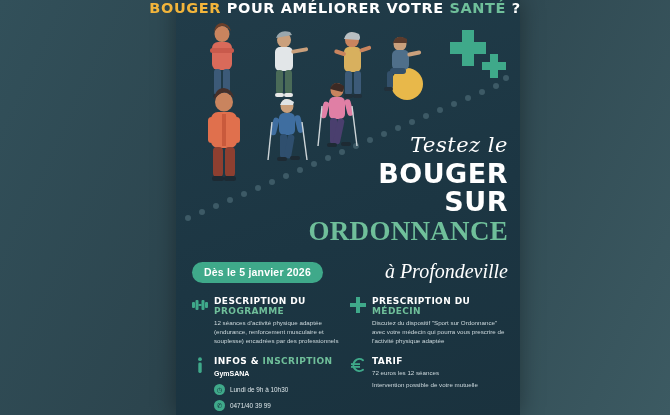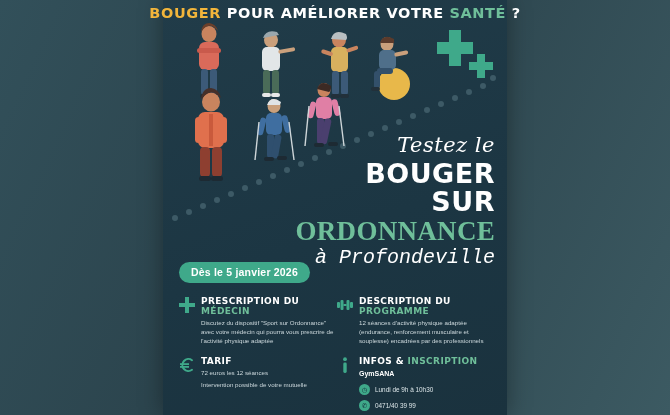--- a/index.html
+++ b/index.html
@@ -16,21 +16,21 @@
   .page {
     position: relative;
     width: 670px;
     height: 415px;
     background: linear-gradient(115deg, #32505a 0%, #2b434c 45%, #3c5a62 100%);
     overflow: hidden;
   }
   
   .poster {
     position: absolute;
-    left: 163px;
+    left: 176px;
     top: 0px;
     width: 344px;
     height: 415px;
     background: #1f3a47;
     background: linear-gradient(160deg, #213c49 0%, #1c3643 55%, #1a323e 100%);
     overflow: hidden;
     box-shadow: 0 0 22px rgba(0,0,0,0.35);
   }
   
   .dots {
@@ -38,21 +38,20 @@
     left: 0; top: 0; width: 344px; height: 415px;
     pointer-events: none;
   }
   
   .top-banner {
     position: absolute;
     left: 0; top: 0;
     width: 670px;
     height: 26px;
     display: flex;
-    align-items: center;
     justify-content: center;
     z-index: 6;
   }
   .top-banner .tb {
     font-size: 14.5px;
     font-weight: bold;
     letter-spacing: 0.6px;
     color: #ffffff;
     font-family: "DejaVu Sans", sans-serif;
     white-space: nowrap;
@@ -96,26 +95,26 @@
   }
   .t-ordo {
     font-family: Liberation Serif, serif;
     font-weight: bold;
     color: #6fbf9a;
     font-size: 27px;
     line-height: 1.05;
     letter-spacing: 0.3px;
   }
   .t-profond {
-    font-family: Liberation Mono, monospace;
+    font-family: Liberation Serif, serif;
     font-style: italic;
     color: #ffffff;
     font-size: 20px;
     line-height: 1.2;
-    margin-top: 1px;
+    margin-top: 14px;
   }
 
   
   .date-pill {
     position: absolute;
     left: 16px;
     top: 262px;
     background: #3fa98a;
     color: #ffffff;
     font-size: 10.5px;
@@ -329,63 +328,63 @@
       <div class="t-ordo">ORDONNANCE</div>
       <div class="t-profond">à Profondeville</div>
     </div>
 
     <div class="date-pill">Dès le 5 janvier 2026</div>
 
     <div class="info">
 
       <div class="cell">
         <svg class="ic" viewBox="0 0 16 16">
-          <path d="M6 0 h4 v6 h6 v4 h-6 v6 h-4 v-6 h-6 v-4 h6 z" fill="#3fa98a"></path>
-        </svg>
-        <h4><span>PRESCRIPTION DU </span><span class="g">MÉDECIN</span></h4>
-        <p>Discutez du dispositif "Sport sur Ordonnance" avec votre médecin qui pourra vous prescrire de l'activité physique adaptée</p>
-      </div>
-
-      <div class="cell">
-        <svg class="ic" viewBox="0 0 16 16">
           <rect x="0" y="5" width="3" height="6" rx="1" fill="#3fa98a"></rect>
           <rect x="3.5" y="3" width="3" height="10" rx="1" fill="#3fa98a"></rect>
           <rect x="6.5" y="7" width="3" height="2" fill="#3fa98a"></rect>
           <rect x="9.5" y="3" width="3" height="10" rx="1" fill="#3fa98a"></rect>
           <rect x="13" y="5" width="3" height="6" rx="1" fill="#3fa98a"></rect>
         </svg>
         <h4><span>DESCRIPTION DU </span><span class="g">PROGRAMME</span></h4>
         <p>12 séances d'activité physique adaptée (endurance, renforcement musculaire et souplesse) encadrées par des professionnels</p>
       </div>
 
       <div class="cell">
         <svg class="ic" viewBox="0 0 16 16">
-          <path d="M13 3.2 A6 6 0 1 0 13 12.8" stroke="#3fa98a" stroke-width="2" fill="none" stroke-linecap="round"></path>
-          <rect x="1" y="6.2" width="9" height="1.8" fill="#3fa98a"></rect>
-          <rect x="1" y="9" width="9" height="1.8" fill="#3fa98a"></rect>
+          <path d="M6 0 h4 v6 h6 v4 h-6 v6 h-4 v-6 h-6 v-4 h6 z" fill="#3fa98a"></path>
         </svg>
-        <h4><span>TARIF</span><span class="g"></span></h4>
-        <p>72 euros les 12 séances</p>
-        <div class="spacer-small"></div>
-        <p>Intervention possible de votre mutuelle</p>
+        <h4><span>PRESCRIPTION DU </span><span class="g">MÉDECIN</span></h4>
+        <p>Discutez du dispositif "Sport sur Ordonnance" avec votre médecin qui pourra vous prescrire de l'activité physique adaptée</p>
       </div>
 
       <div class="cell">
         <svg class="ic" viewBox="0 0 16 16">
           <circle cx="8" cy="2.2" r="1.9" fill="#3fa98a"></circle>
           <rect x="6.3" y="5.5" width="3.4" height="10.5" rx="1.4" fill="#3fa98a"></rect>
         </svg>
         <h4><span>INFOS &amp; </span><span class="g">INSCRIPTION</span></h4>
         <p class="strong">GymSANA</p>
         <div class="contact-row">
           <span class="cic">◷</span>
           <span>Lundi de 9h à 10h30</span>
         </div>
         <div class="contact-row">
           <span class="cic">✆</span>
           <span>0471/40 39 99</span>
         </div>
       </div>
 
+      <div class="cell">
+        <svg class="ic" viewBox="0 0 16 16">
+          <path d="M13 3.2 A6 6 0 1 0 13 12.8" stroke="#3fa98a" stroke-width="2" fill="none" stroke-linecap="round"></path>
+          <rect x="1" y="6.2" width="9" height="1.8" fill="#3fa98a"></rect>
+          <rect x="1" y="9" width="9" height="1.8" fill="#3fa98a"></rect>
+        </svg>
+        <h4><span>TARIF</span><span class="g"></span></h4>
+        <p>72 euros les 12 séances</p>
+        <div class="spacer-small"></div>
+        <p>Intervention possible de votre mutuelle</p>
+      </div>
+
     </div>
 
   </div>
 </div>
 
 </body></html>

